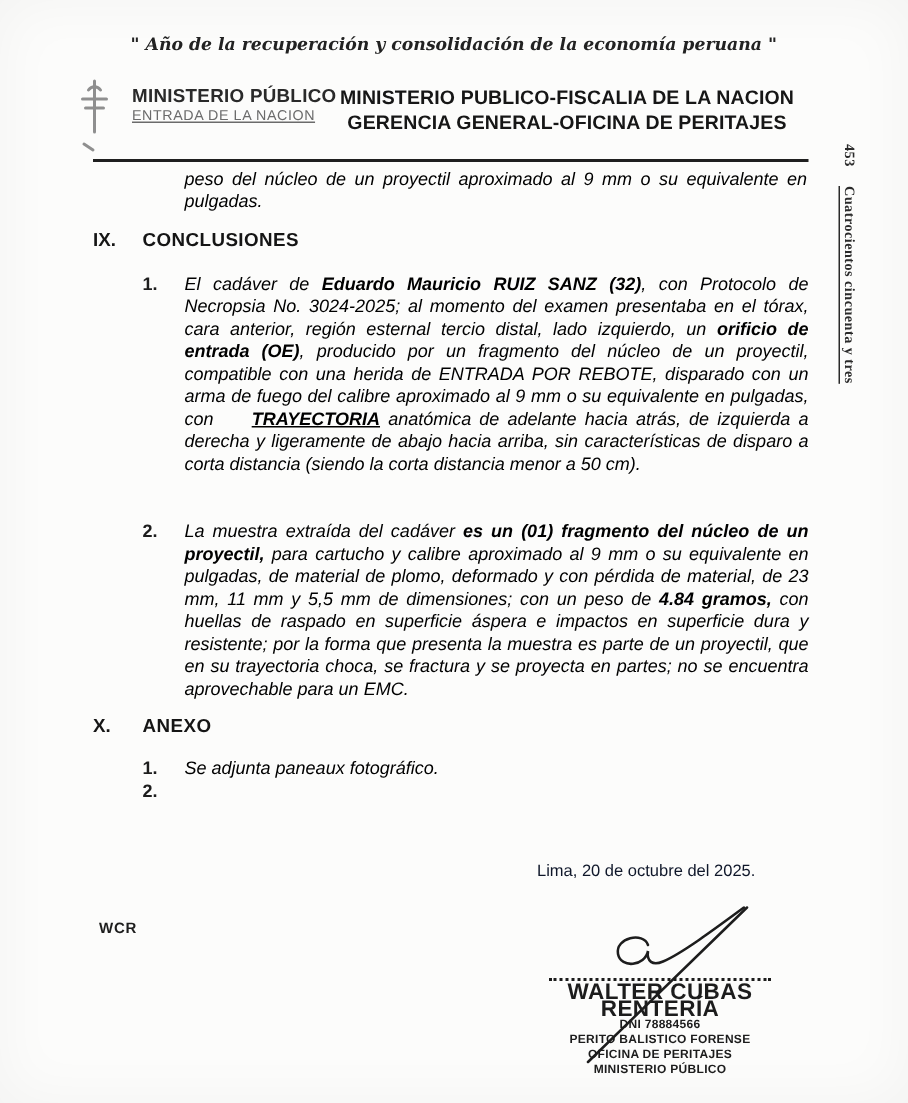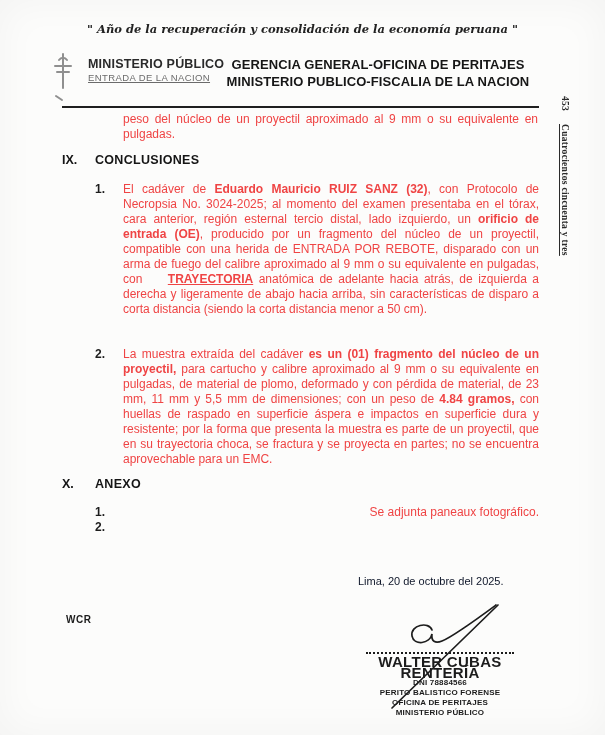--- a/index.html
+++ b/index.html
@@ -39,36 +39,36 @@
   .folio{
     position:absolute;left:560px;top:96px;
     writing-mode:vertical-rl;
     font-family:"Liberation Serif", serif;
     font-weight:bold;font-size:9.5px;color:#2a2a2a;
     letter-spacing:.3px;white-space:nowrap;
   }
   .folio-number{margin-bottom:10px;display:inline-block;}
   .folio-words{text-decoration:underline;display:inline-block;}
 
-  .bodytext{font-size:12px;line-height:15px;text-align:justify;color:#ef4444;}
+  .bodytext{font-size:12px;line-height:15px;text-align:justify;color:#000000;font-style:italic;}
 
   .cont-para{position:absolute;left:123px;top:112px;width:415px;}
 
   .sec-head{position:absolute;font-size:12.5px;font-weight:bold;color:#151515;}
   .sec-head .numeral{position:absolute;left:0;}
   .sec-head .title{position:absolute;left:33px;letter-spacing:.3px;}
   #sec9-head{left:62px;top:153px;width:300px;height:16px;}
   #sec10-head{left:62px;top:477px;width:300px;height:16px;}
   .item-number{position:absolute;left:95px;font-weight:bold;font-size:12px;}
   .item-text{position:absolute;left:123px;width:416px;}
   #item1-num,#item1-text{top:182px;}
   #item2-num,#item2-text{top:347px;}
 
   .anexo-item-num{position:absolute;left:95px;font-weight:bold;font-size:12px;}
-  .anexo-item-text{position:absolute;left:123px;width:416px;text-align:right;}
+  .anexo-item-text{position:absolute;left:123px;width:416px;text-align:left;}
   #anexo1-num,#anexo1-text{top:505px;}
   #anexo2-num,#anexo2-text{top:520px;}
 
   .date-line{position:absolute;left:358px;top:575px;font-size:11px;color:#0f172a;}
 
   .initials{position:absolute;left:66px;top:614px;font-size:10px;font-weight:bold;letter-spacing:.5px;}
 
   .signature-svg{position:absolute;left:380px;top:596px;}
 
   .sig-block{
@@ -95,22 +95,22 @@
       <path d="M10 46 L16 50"></path>
     </g>
   </svg>
 
   <div class="logo-text">
     <div class="logo-line1">MINISTERIO PÚBLICO</div>
     <div class="logo-line2">ENTRADA DE LA NACION</div>
   </div>
 
   <div class="header-title">
+    <div>MINISTERIO PUBLICO-FISCALIA DE LA NACION</div>
     <div>GERENCIA GENERAL-OFICINA DE PERITAJES</div>
-    <div>MINISTERIO PUBLICO-FISCALIA DE LA NACION</div>
   </div>
 
   <div class="rule"></div>
 
   <div class="folio">
     <span class="folio-number">453</span>
     <span class="folio-words">Cuatrocientos cincuenta y tres</span>
   </div>
 
   <div class="cont-para bodytext">peso del núcleo de un proyectil aproximado al 9 mm o su equivalente en pulgadas.</div>

